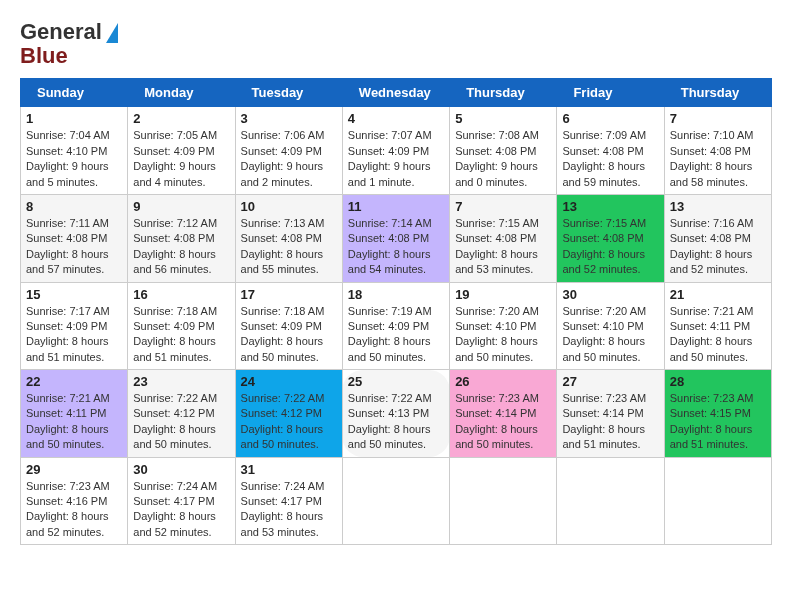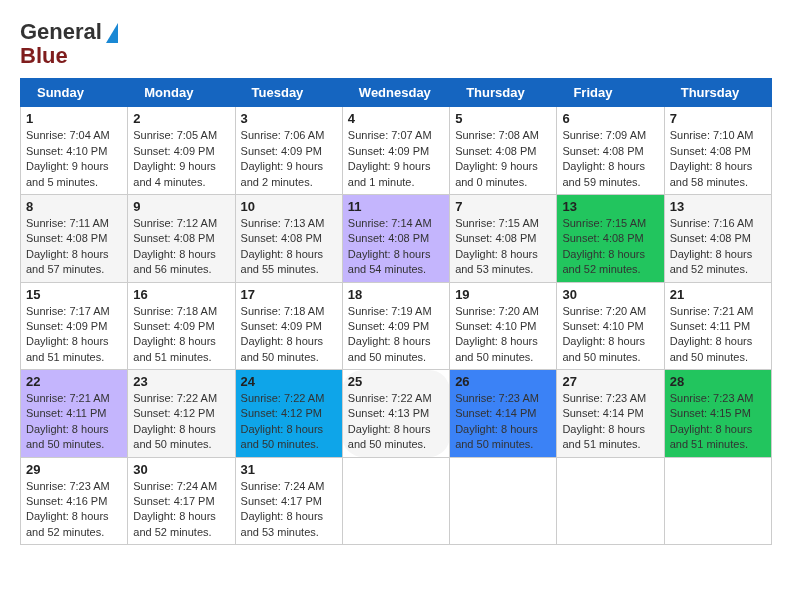--- a/index.html
+++ b/index.html
@@ -157,21 +157,21 @@
         <td><span class="day-num">18</span><span class="day-detail">Sunrise: 7:19 AM<br>Sunset: 4:09 PM<br>Daylight: 8 hours<br>and 50 minutes.</span></td>
         <td><span class="day-num">19</span><span class="day-detail">Sunrise: 7:20 AM<br>Sunset: 4:10 PM<br>Daylight: 8 hours<br>and 50 minutes.</span></td>
         <td><span class="day-num">30</span><span class="day-detail">Sunrise: 7:20 AM<br>Sunset: 4:10 PM<br>Daylight: 8 hours<br>and 50 minutes.</span></td>
         <td><span class="day-num">21</span><span class="day-detail">Sunrise: 7:21 AM<br>Sunset: 4:11 PM<br>Daylight: 8 hours<br>and 50 minutes.</span></td>
       </tr>
       <tr>
         <td style="background: #c4b5fd;"><span class="day-num">22</span><span class="day-detail">Sunrise: 7:21 AM<br>Sunset: 4:11 PM<br>Daylight: 8 hours<br>and 50 minutes.</span></td>
         <td style="background: rgb(245, 245, 245); margin-top: 44px;"><span class="day-num">23</span><span class="day-detail">Sunrise: 7:22 AM<br>Sunset: 4:12 PM<br>Daylight: 8 hours<br>and 50 minutes.</span></td>
         <td style="background: #0ea5e9;"><span class="day-num">24</span><span class="day-detail">Sunrise: 7:22 AM<br>Sunset: 4:12 PM<br>Daylight: 8 hours<br>and 50 minutes.</span></td>
         <td style="background: rgb(245, 245, 245); border-radius: 21px;"><span class="day-num">25</span><span class="day-detail">Sunrise: 7:22 AM<br>Sunset: 4:13 PM<br>Daylight: 8 hours<br>and 50 minutes.</span></td>
-        <td style="background: #3b82f6;"><span class="day-num">26</span><span class="day-detail">Sunrise: 7:23 AM<br>Sunset: 4:14 PM<br>Daylight: 8 hours<br>and 50 minutes.</span></td>
+        <td style="background: #f9a8d4;"><span class="day-num">26</span><span class="day-detail">Sunrise: 7:23 AM<br>Sunset: 4:14 PM<br>Daylight: 8 hours<br>and 50 minutes.</span></td>
         <td style="background: rgb(245, 245, 245);"><span class="day-num">27</span><span class="day-detail">Sunrise: 7:23 AM<br>Sunset: 4:14 PM<br>Daylight: 8 hours<br>and 51 minutes.</span></td>
         <td style="background: #22c55e;"><span class="day-num">28</span><span class="day-detail">Sunrise: 7:23 AM<br>Sunset: 4:15 PM<br>Daylight: 8 hours<br>and 51 minutes.</span></td>
       </tr>
       <tr>
         <td><span class="day-num">29</span><span class="day-detail">Sunrise: 7:23 AM<br>Sunset: 4:16 PM<br>Daylight: 8 hours<br>and 52 minutes.</span></td>
         <td><span class="day-num">30</span><span class="day-detail">Sunrise: 7:24 AM<br>Sunset: 4:17 PM<br>Daylight: 8 hours<br>and 52 minutes.</span></td>
         <td><span class="day-num">31</span><span class="day-detail">Sunrise: 7:24 AM<br>Sunset: 4:17 PM<br>Daylight: 8 hours<br>and 53 minutes.</span></td>
         <td class="empty-cell"></td>
         <td class="empty-cell"></td>
         <td class="empty-cell"></td>

